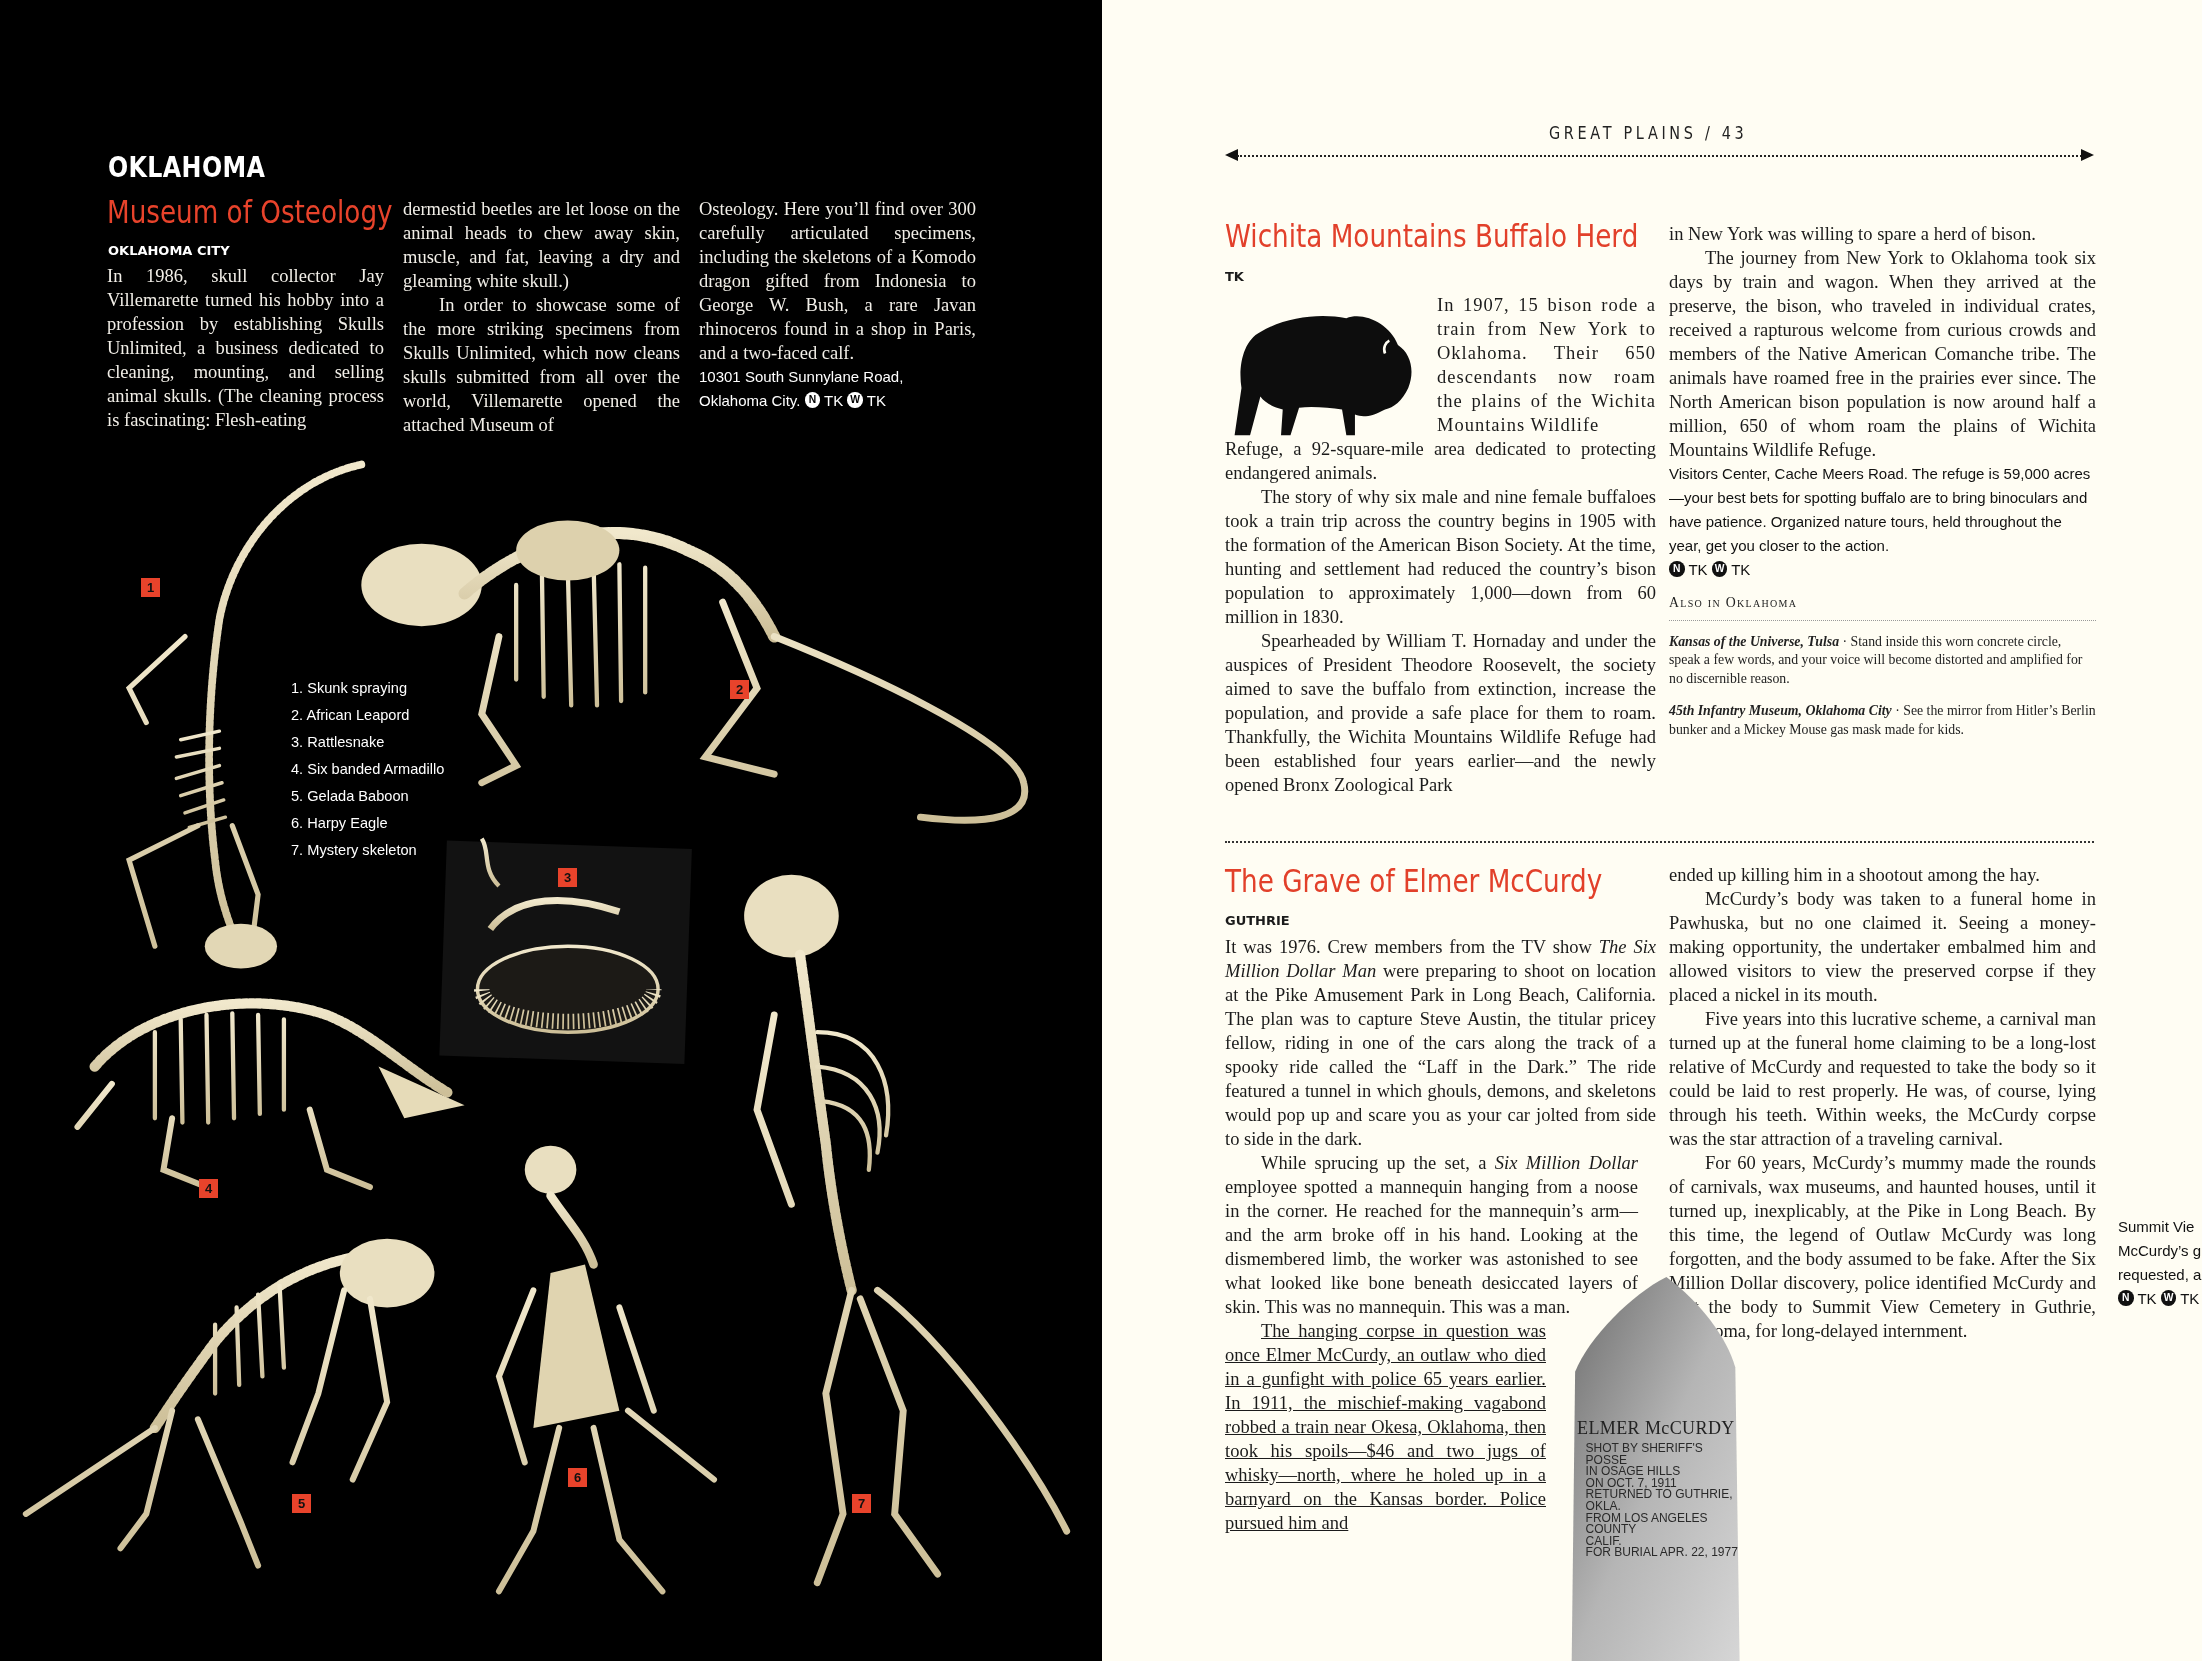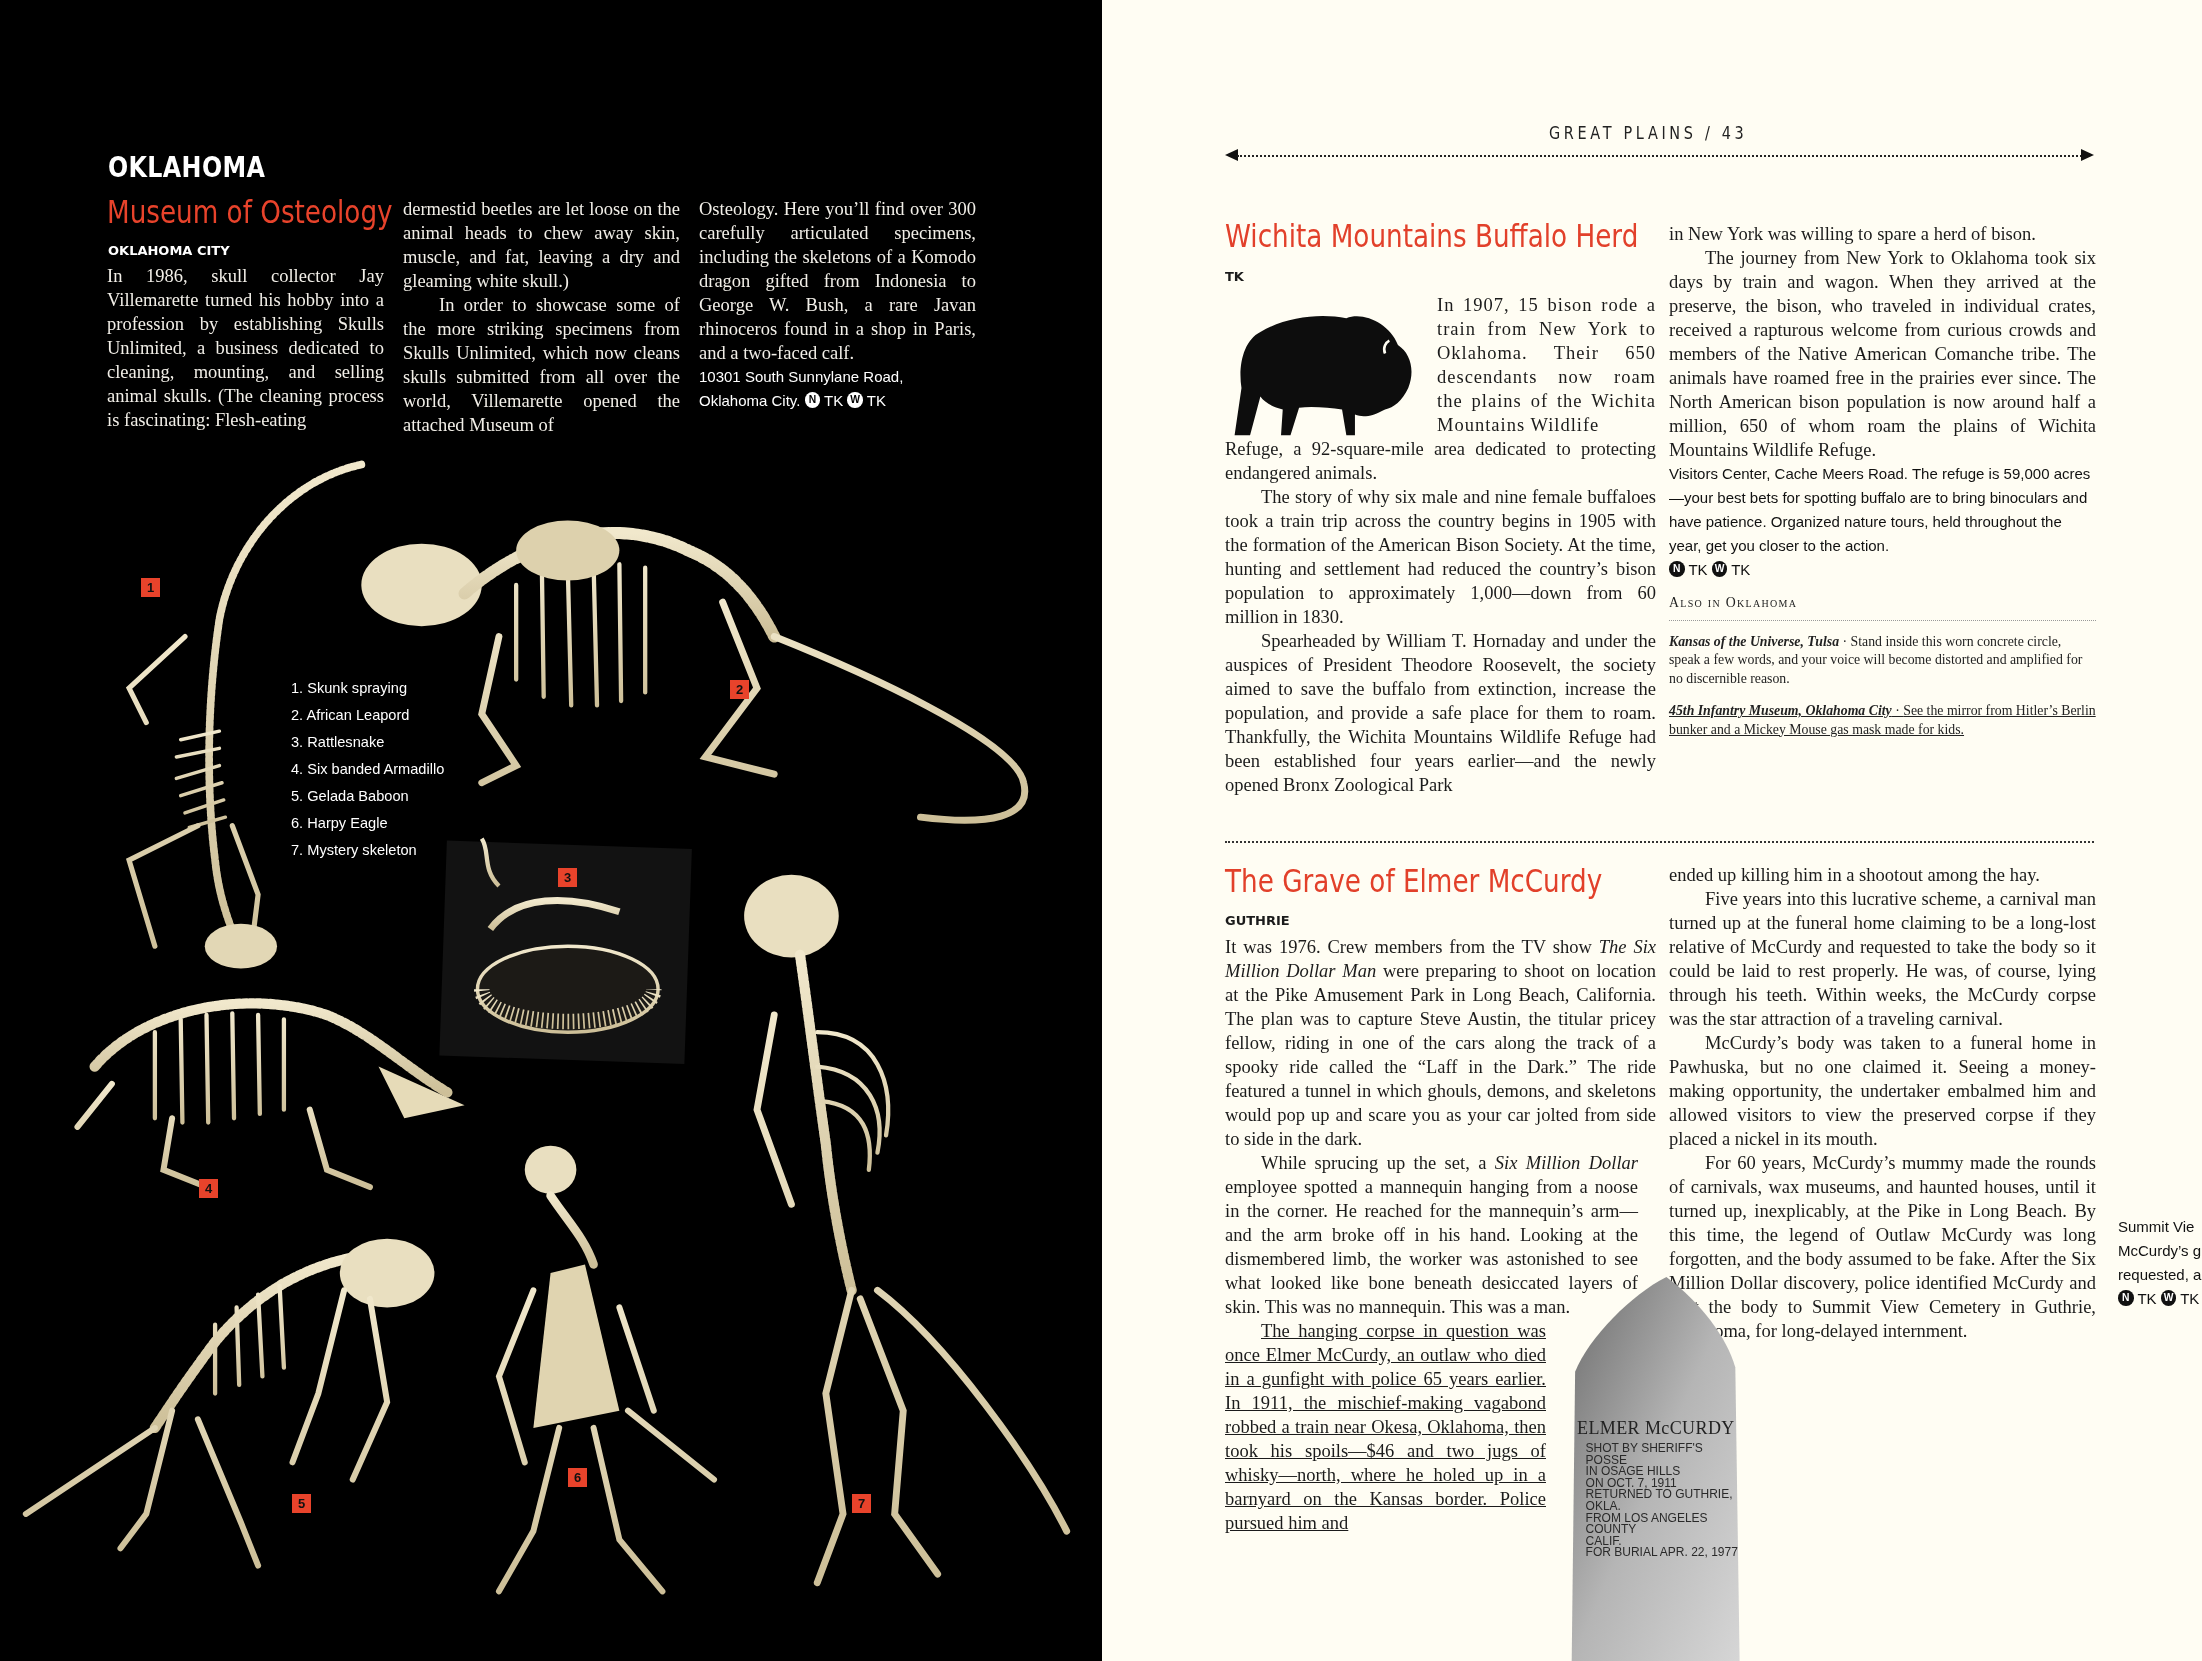--- a/index.html
+++ b/index.html
@@ -193,40 +193,40 @@
         <span class="badge"><span>N</span></span>
         <span>TK</span>
         <span class="badge"><span>W</span></span>
         <span>TK</span>
       </div>
     </div>
     <div class="also-head">Also in Oklahoma</div>
     <div class="also-item">
       <b>Kansas of the Universe, Tulsa</b><span> · </span><span>Stand inside this worn concrete circle, speak a few words, and your voice will become distorted and amplified for no discernible reason.</span>
     </div>
-    <div class="also-item" style="margin-top:13.8px;text-decoration:underline;">
+    <div class="also-item" style="margin-top:13.8px;">
       <b>45th Infantry Museum, Oklahoma City</b><span> · </span><span>See the mirror from Hitler’s Berlin bunker and a Mickey Mouse gas mask made for kids.</span>
     </div>
   </div>
 
   <div class="section-rule"></div>
 
   <div class="r-title" style="left:123px;top:862px;">The Grave of Elmer McCurdy</div>
   <div class="r-sub" style="left:123px;top:913px;">GUTHRIE</div>
 
   <div class="r-col" style="left:123px;top:935px;width:431px;">
     <p><span>It was 1976. Crew members from the TV show </span><em>The Six Million Dollar Man</em><span> were preparing to shoot on location at the Pike Amusement Park in Long Beach, California. The plan was to capture Steve Austin, the titular pricey fellow, riding in one of the cars along the track of a spooky ride called the “Laff in the Dark.” The ride featured a tunnel in which ghouls, demons, and skeletons would pop up and scare you as your car jolted from side to side in the dark.</span></p>
     <p class="indent" style="width:413px;"><span>While sprucing up the set, a </span><em>Six Million Dollar</em><span> employee spotted a mannequin hanging from a noose in the corner. He reached for the mannequin’s arm—and the arm broke off in his hand. Looking at the dismembered limb, the worker was astonished to see what looked like bone beneath desiccated layers of skin. This was no mannequin. This was a man.</span></p>
     <p class="indent" style="width:321px;text-decoration:underline;">The hanging corpse in question was once Elmer McCurdy, an outlaw who died in a gunfight with police 65 years earlier. In 1911, the mischief-making vagabond robbed a train near Okesa, Oklahoma, then took his spoils—$46 and two jugs of whisky—north, where he holed up in a barnyard on the Kansas border. Police pursued him and</p>
   </div>
 
   <div class="r-col" style="left:567px;top:863px;width:427px;">
     <p>ended up killing him in a shootout among the hay.</p>
+    <p class="indent">McCurdy’s body was taken to a funeral home in Pawhuska, but no one claimed it. Seeing a money-making opportunity, the undertaker embalmed him and allowed visitors to view the preserved corpse if they placed a nickel in its mouth.</p>
     <p class="indent">Five years into this lucrative scheme, a carnival man turned up at the funeral home claiming to be a long-lost relative of McCurdy and requested to take the body so it could be laid to rest properly. He was, of course, lying through his teeth. Within weeks, the McCurdy corpse was the star attraction of a traveling carnival.</p>
-    <p class="indent">McCurdy’s body was taken to a funeral home in Pawhuska, but no one claimed it. Seeing a money-making opportunity, the undertaker embalmed him and allowed visitors to view the preserved corpse if they placed a nickel in its mouth.</p>
     <p class="indent">For 60 years, McCurdy’s mummy made the rounds of carnivals, wax museums, and haunted houses, until it turned up, inexplicably, at the Pike in Long Beach. By this time, the legend of Outlaw McCurdy was long forgotten, and the body assumed to be fake. After the Six Million Dollar discovery, police identified McCurdy and sent the body to Summit View Cemetery in Guthrie, Oklahoma, for long-delayed internment.</p>
   </div>
 
   <svg class="tombstone" viewBox="0 0 210 447">
     <defs>
       <linearGradient id="stone" x1="0" x2="1" y1="0" y2="1">
         <stop offset="0" stop-color="#6d6d6d"></stop>
         <stop offset="0.5" stop-color="#b5b5b5"></stop>
         <stop offset="1" stop-color="#d6d6d6"></stop>
       </linearGradient>

